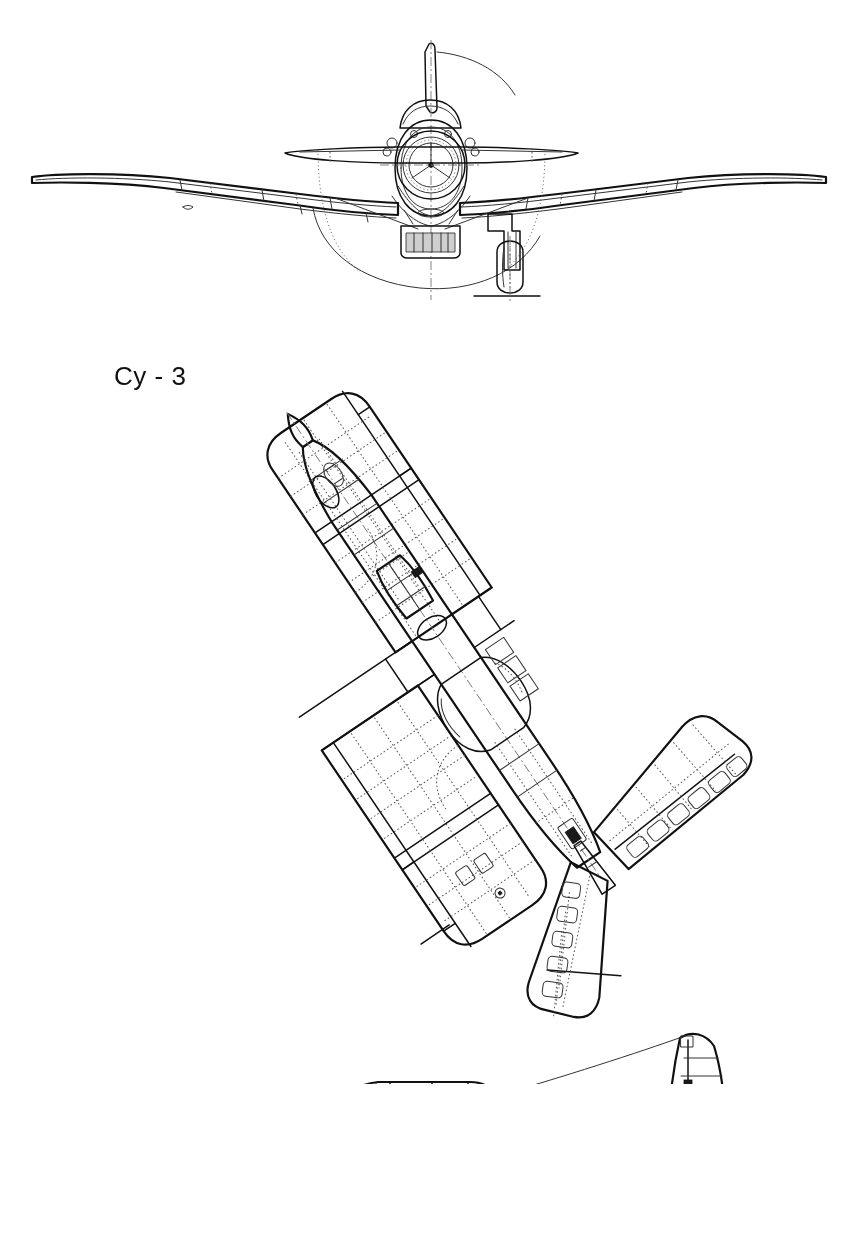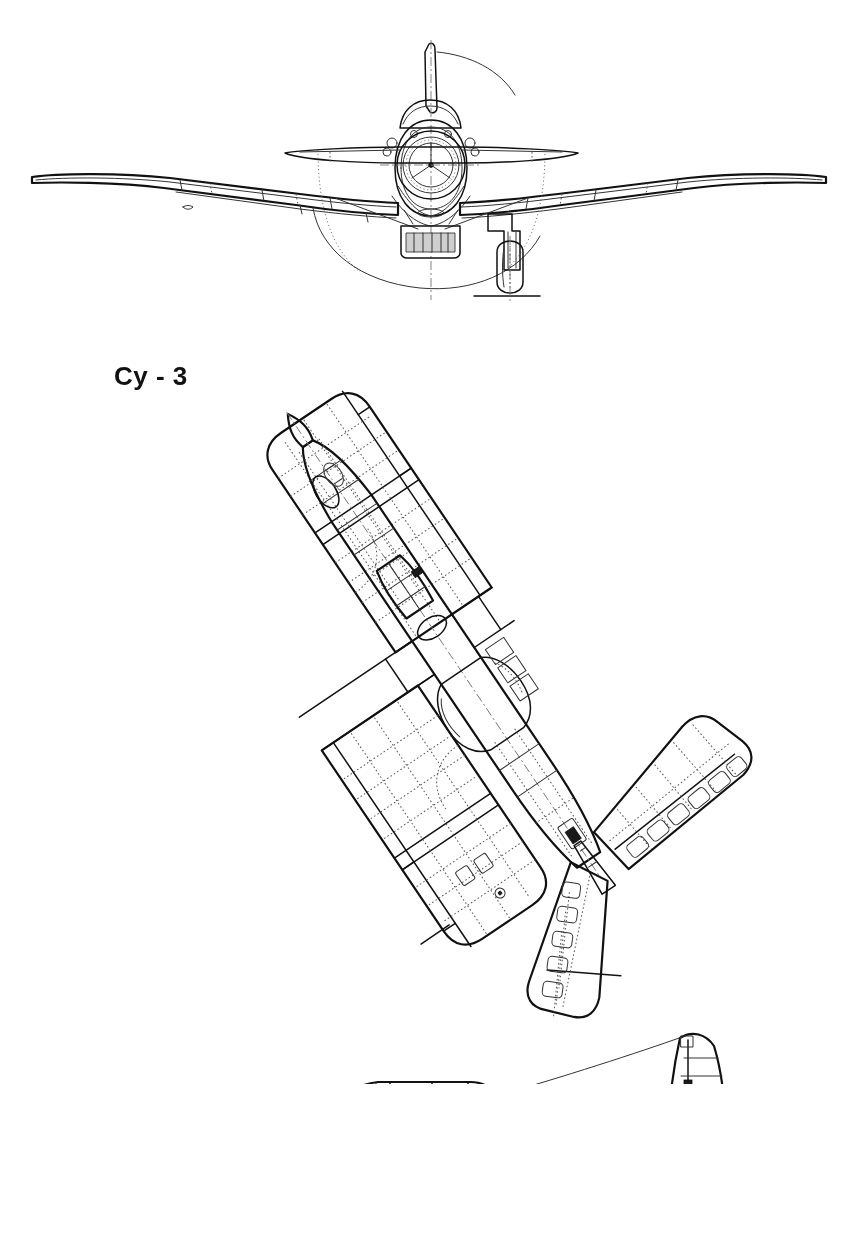--- a/index.html
+++ b/index.html
@@ -9,21 +9,20 @@
   }
   body {
     font-family: "Liberation Sans", sans-serif;
   }
   #page {
     position: relative;
     width: 850px;
     height: 1084px;
     background: #ffffff;
     overflow: hidden;
-    font-weight: bold;
   }
   .view {
     position: absolute;
   }
   #front-view  { left: 0px;  top: 0px;    width: 850px; height: 310px; }
   #plan-view   { left: 0px;  top: 300px;  width: 850px; height: 700px; }
   #side-view   { left: 0px;  top: 1000px; width: 850px; height: 260px; }
   #caption {
     position: absolute;
     left: 114px;

